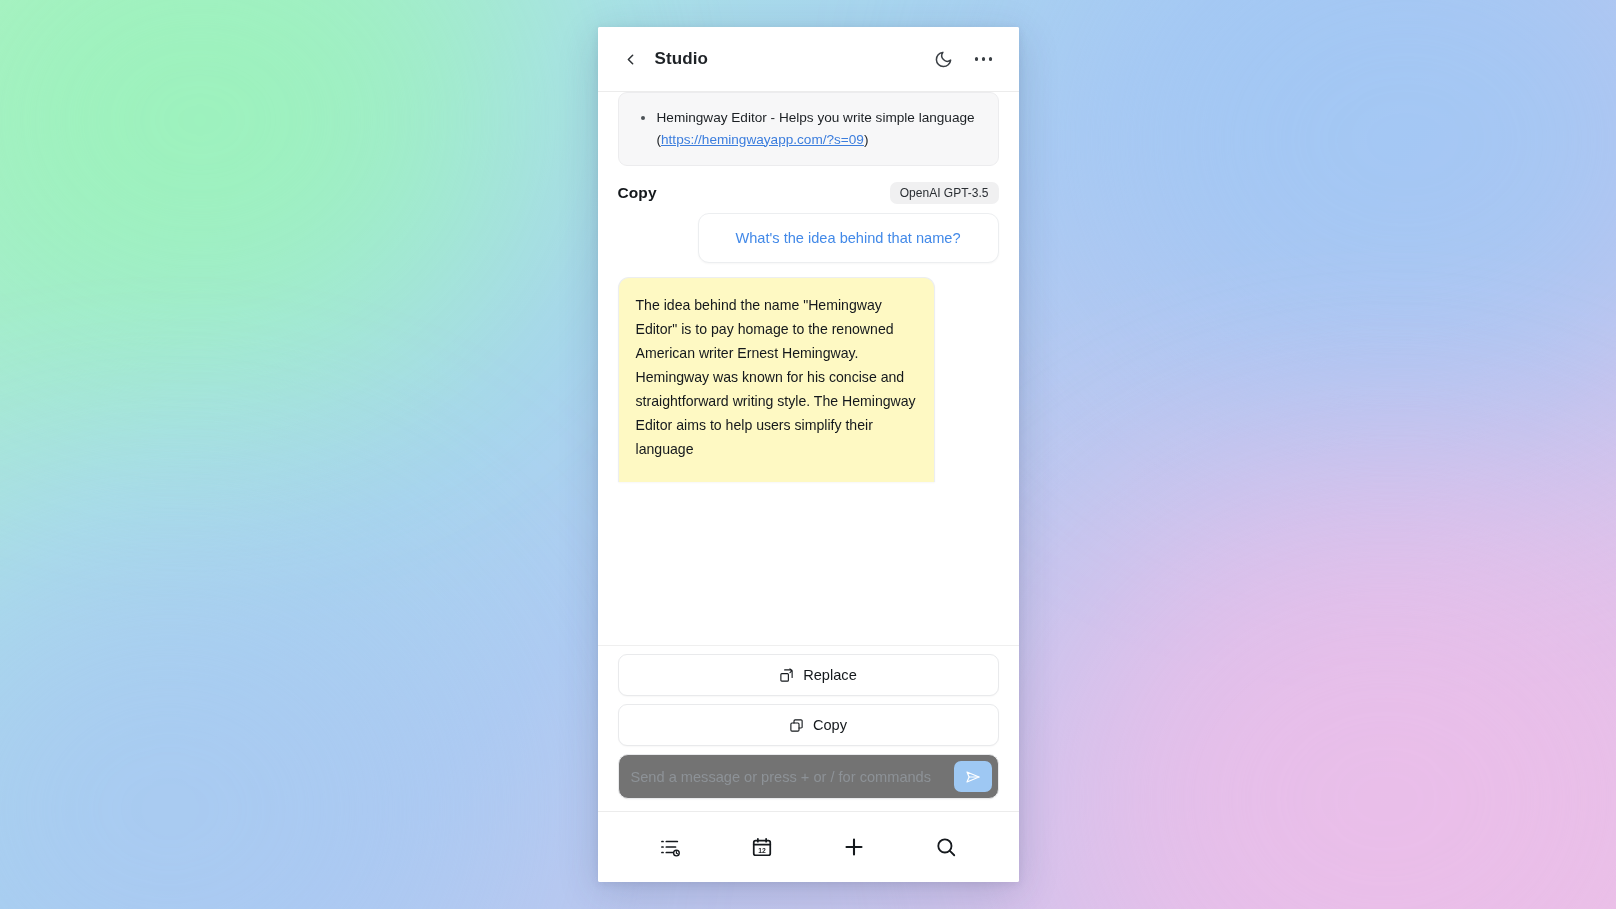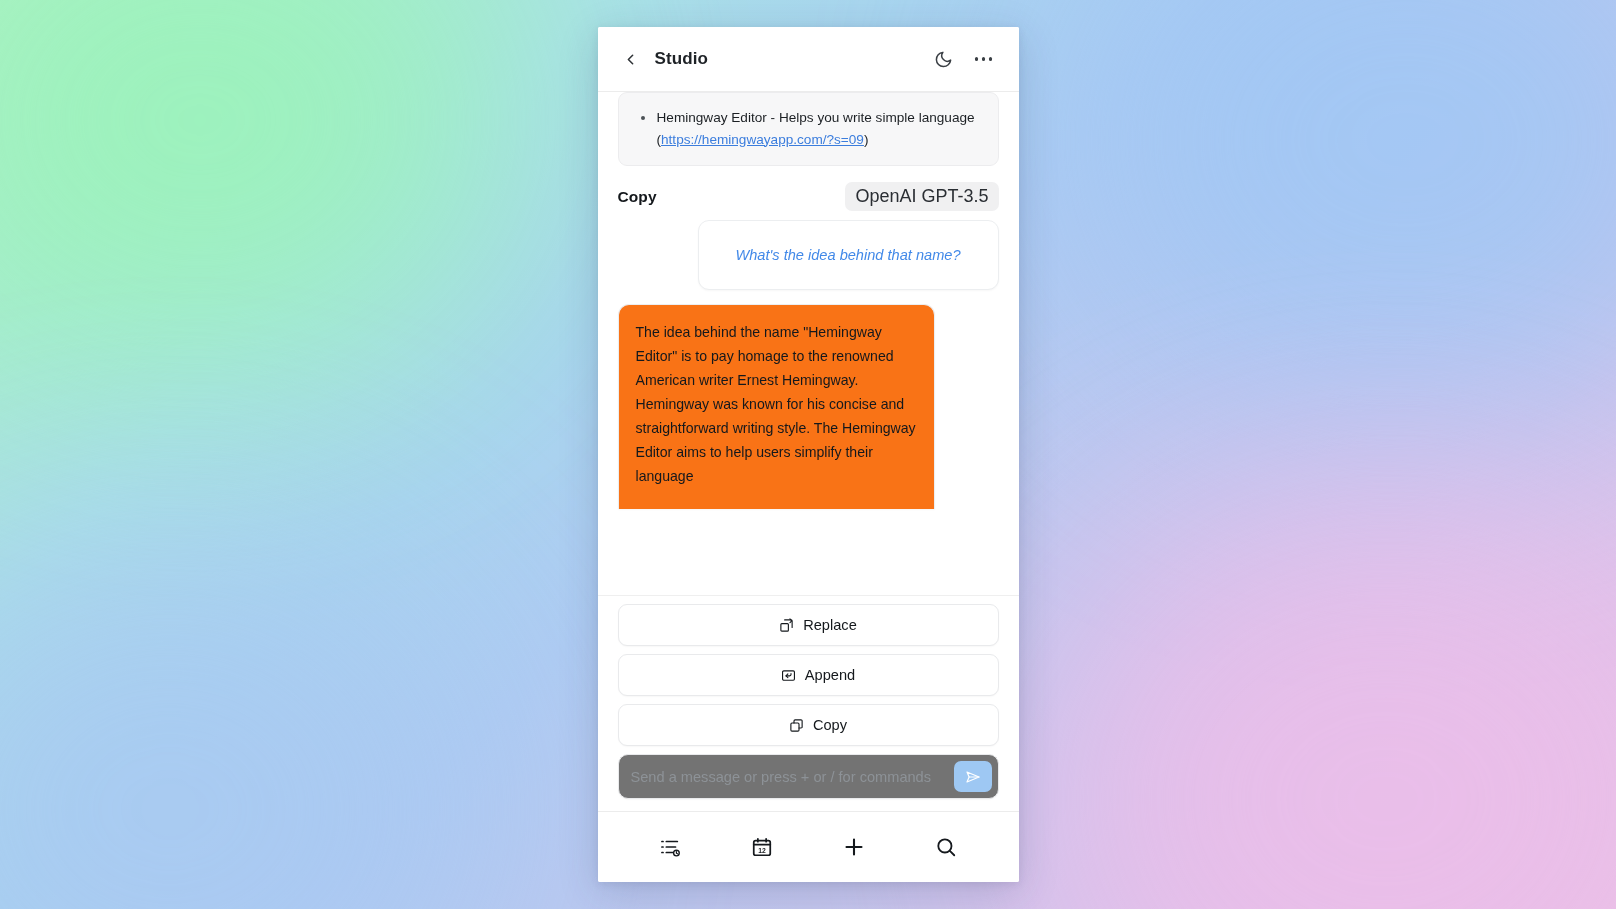--- a/index.html
+++ b/index.html
@@ -115,21 +115,21 @@
     display: flex;
     align-items: center;
     padding: 16px 20px 9px 20px;
   }
   .section-row .section-title { padding: 0; flex: 0 0 auto; }
   .section-row .sp { flex: 1; }
 
   .badge {
     background: #f0f0f1;
     color: #2a2e33;
-    font-size: 18px;
+    font-size: 12px;
     padding: 4px 10px;
     border-radius: 7px;
     white-space: nowrap;
   }
 
   
   .context-card {
     margin: 0 20px;
     background: #f7f7f8;
     border: 1px solid #ececee;
@@ -159,36 +159,35 @@
   }
 
   
   .chat-area { padding: 0 20px; }
 
   .msg-user {
     margin-left: 80px;
     background: #fff;
     border: 1px solid #eceef0;
     border-radius: 11px;
-    padding: 24px 16px;
+    padding: 14px 16px;
     box-shadow: 0 1px 2px rgba(20,24,30,.035);
     color: #4289e8;
     font-size: 14.6px;
     line-height: 20px;
     text-align: center;
-    font-style: italic;
   }
 
   .msg-assist-wrap {
     margin-top: 14px;
     position: relative;
   }
   .msg-assist {
     width: 317px;
-    background: #f97316;
+    background: #fef9c3;
     border: 1px solid #eceef0;
     border-top-left-radius: 11px;
     border-top-right-radius: 11px;
     padding: 15px 17px 0 17px;
     box-shadow: 0 1px 2px rgba(20,24,30,.035);
     border-bottom: none;
     font-size: 14.1px;
     line-height: 24px;
     color: #14181c;
     height: 205px;
@@ -333,28 +332,20 @@
 
     <button class="action-btn">
       <svg width="15" height="15" viewBox="0 0 24 24" fill="none" stroke="currentColor" stroke-width="1.8" stroke-linecap="round" stroke-linejoin="round">
         <rect x="3" y="9" width="12" height="12" rx="1.5"></rect>
         <path d="M9 3h10a2 2 0 0 1 2 2v10"></path>
         <polyline points="17.5 1.5 20.5 4.5 17.5 7.5"></polyline>
       </svg>
       <span>Replace</span>
     </button>
 
-    <button class="action-btn">
-      <svg width="15" height="15" viewBox="0 0 24 24" fill="none" stroke="currentColor" stroke-width="1.8" stroke-linecap="round" stroke-linejoin="round">
-        <rect x="2.5" y="4.5" width="19" height="15" rx="2"></rect>
-        <polyline points="11 9.5 8 12.5 11 15.5"></polyline>
-        <path d="M8 12.5h6a2 2 0 0 0 2-2V9"></path>
-      </svg>
-      <span>Append</span>
-    </button>
 
     <button class="action-btn">
       <svg width="15" height="15" viewBox="0 0 24 24" fill="none" stroke="currentColor" stroke-width="1.8" stroke-linecap="round" stroke-linejoin="round">
         <rect x="3" y="8" width="13" height="13" rx="1.8"></rect>
         <path d="M8 8V4.8A1.8 1.8 0 0 1 9.8 3H19.2A1.8 1.8 0 0 1 21 4.8v9.4A1.8 1.8 0 0 1 19.2 16H16"></path>
       </svg>
       <span>Copy</span>
     </button>
 
 

